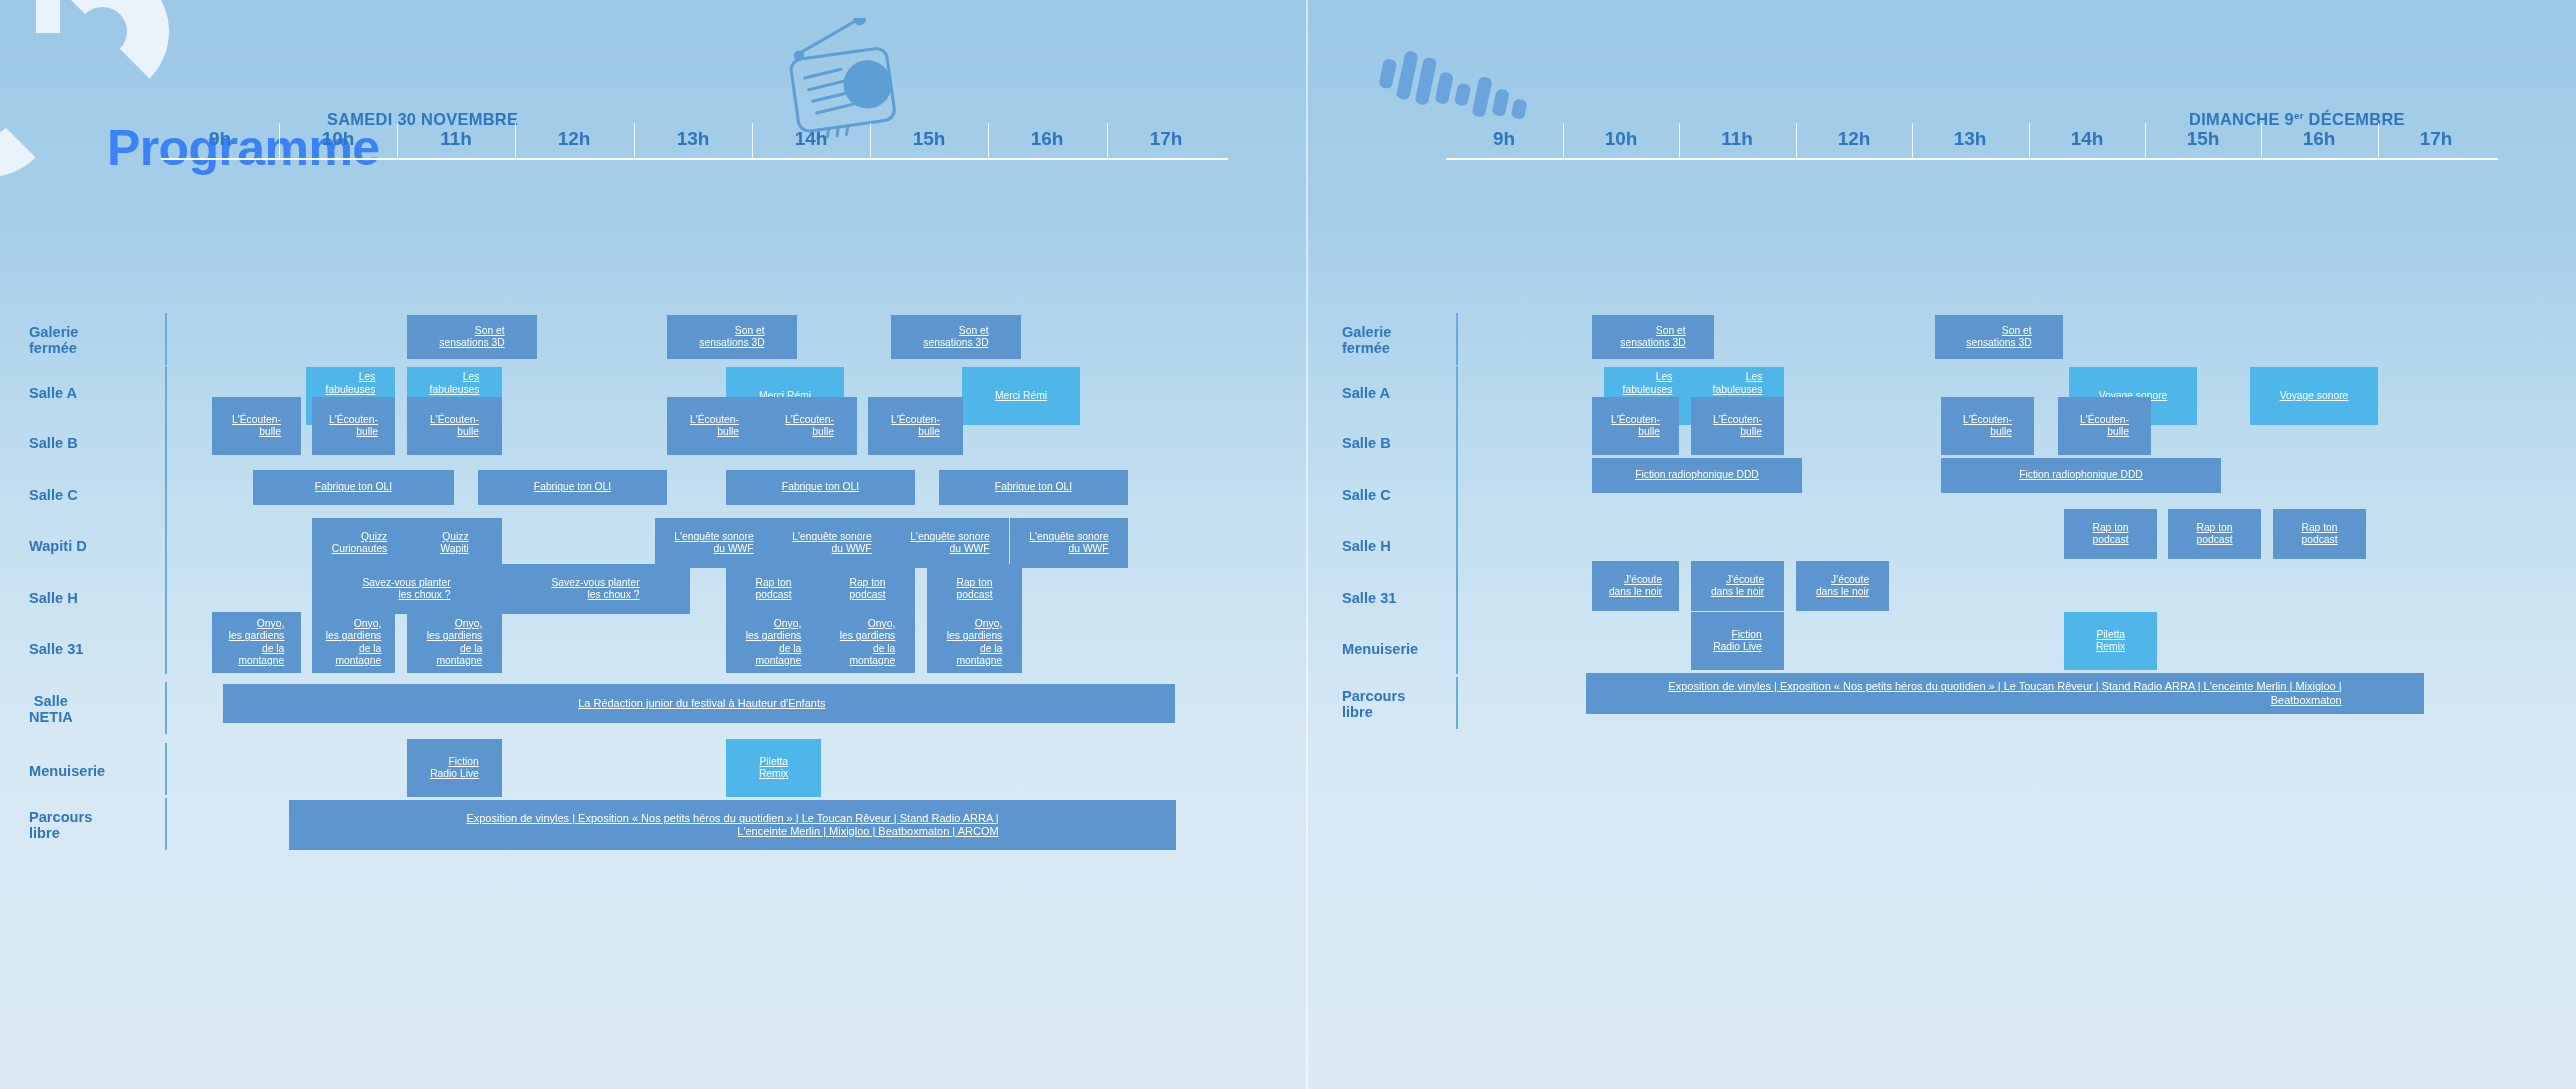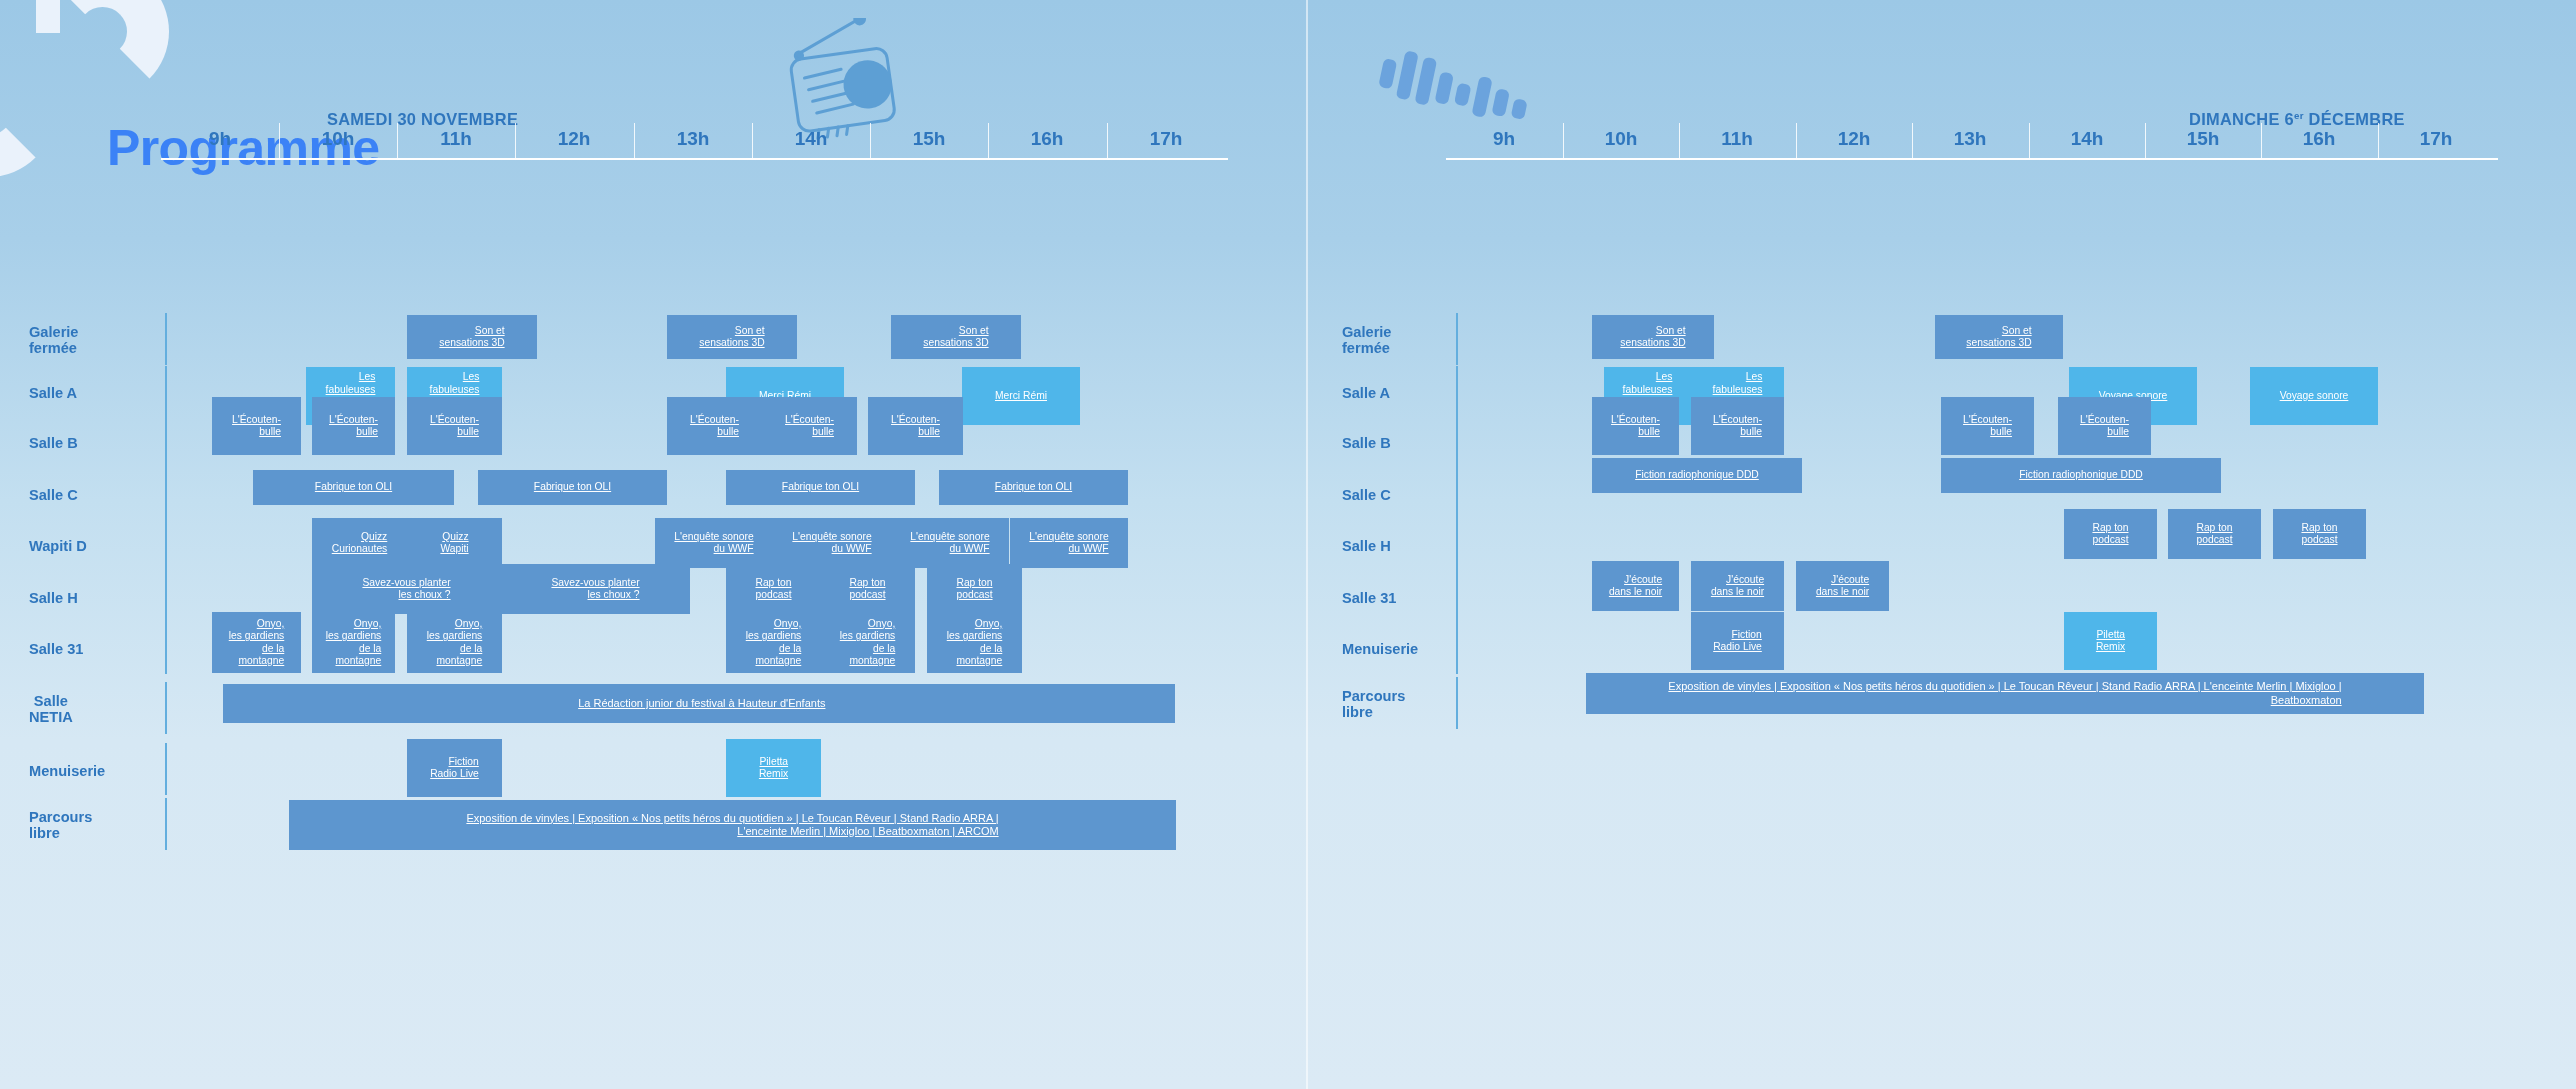--- a/index.html
+++ b/index.html
@@ -254,21 +254,21 @@
 montagne</div>
     <div class="ev dark wide" style="left: 223px; width: 952px; top: 684px; height: 39px; white-space: pre-line; padding-left: 8px;">La Rédaction junior du festival à Hauteur d'Enfants</div>
     <div class="ev dark" style="left: 407px; width: 95px; top: 739px; height: 58px; white-space: pre-line;">Fiction
 Radio Live</div>
     <div class="ev light" style="left: 726px; width: 95px; top: 739px; height: 58px; white-space: pre-line;">Piletta
 Remix</div>
     <div class="ev dark wide" style="left: 289px; width: 887px; top: 800px; height: 50px; white-space: pre-line;">Exposition de vinyles | Exposition « Nos petits héros du quotidien » | Le Toucan Rêveur | Stand Radio ARRA |
 L'enceinte Merlin | Mixigloo | Beatboxmaton | ARCOM</div>
   </div>
 <div class="panel" id="panel-sun">
-    <div class="day-title" style="left: 882px; top: 110px;"><span>DIMANCHE 6</span><sup>er</sup><span> DÉCEMBRE</span></div>
+    <div class="day-title" style="left: 882px; top: 110px;"><span>DIMANCHE 9</span><sup>er</sup><span> DÉCEMBRE</span></div>
     <div class="hour-cell" style="left: 139px; top: 125px; width: 116px;">9h</div>
     <div class="hour-cell" style="left: 256px; top: 125px; width: 116px;">10h</div>
     <div class="hour-sep" style="left: 256px; top: 123px;"></div>
     <div class="hour-cell" style="left: 372px; top: 125px; width: 116px;">11h</div>
     <div class="hour-sep" style="left: 372px; top: 123px;"></div>
     <div class="hour-cell" style="left: 489px; top: 125px; width: 116px;">12h</div>
     <div class="hour-sep" style="left: 489px; top: 123px;"></div>
     <div class="hour-cell" style="left: 605px; top: 125px; width: 116px;">13h</div>
     <div class="hour-sep" style="left: 605px; top: 123px;"></div>
     <div class="hour-cell" style="left: 722px; top: 125px; width: 116px;">14h</div>

